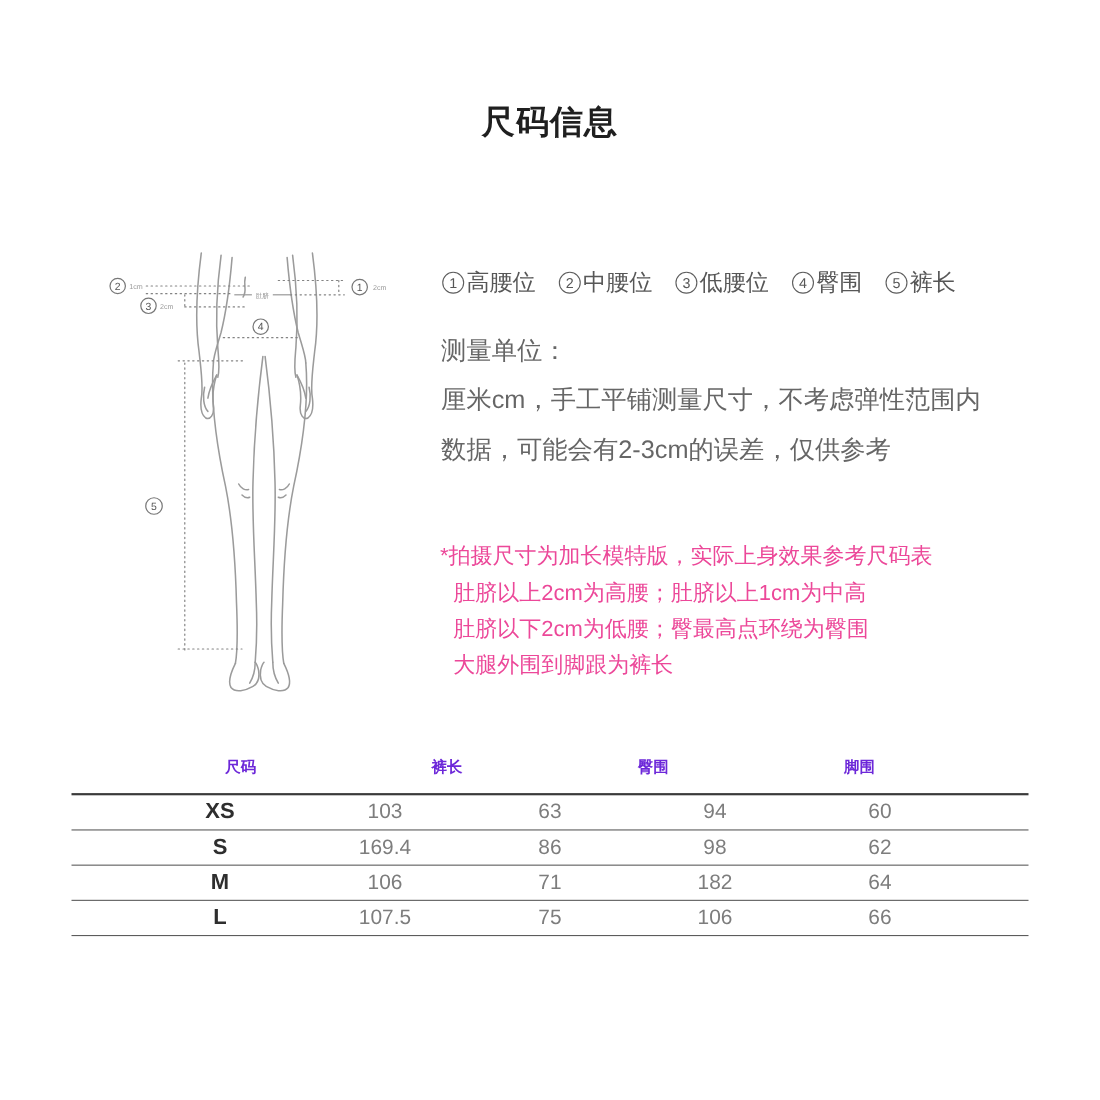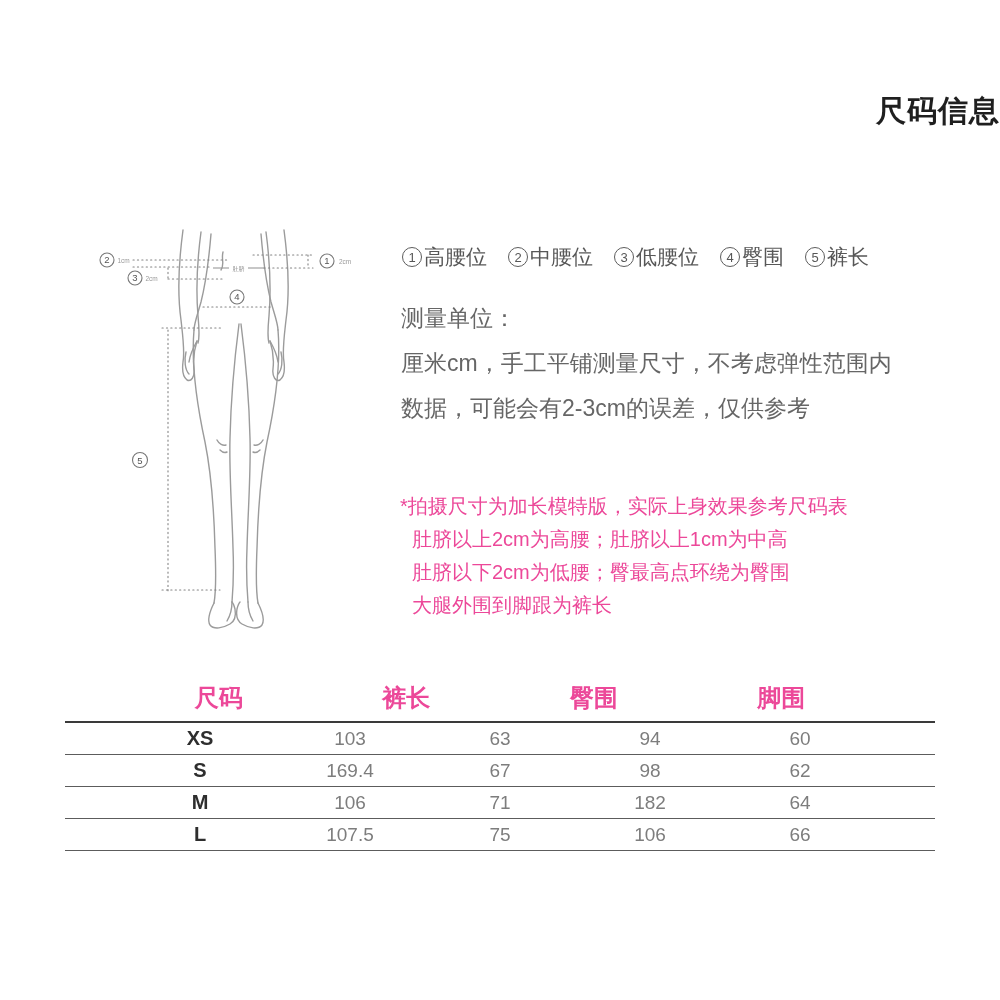--- a/index.html
+++ b/index.html
@@ -4,21 +4,21 @@
 <style>
   * { margin: 0; padding: 0; box-sizing: border-box; }
   html, body { background: #ffffff; }
   body {
     width: 1000px; height: 1000px; position: relative; overflow: hidden;
     font-family: "Liberation Sans", "DejaVu Sans", sans-serif;
     -webkit-font-smoothing: antialiased;
   }
   .page-title {
     position: absolute; top: 91px; left: 0; width: 1000px;
-    text-align: right; font-size: 30px; font-weight: 700; color: #1f1f1f;
+    text-align: center; font-size: 30px; font-weight: 700; color: #1f1f1f;
     letter-spacing: 1px;
   }
   
   .legend {
     position: absolute; left: 402px; top: 243px; width: 520px;
     display: flex; align-items: center; gap: 21px;
     font-size: 21px; color: #575757; white-space: nowrap;
   }
   .legend-item { display: inline-flex; align-items: center; gap: 2px; }
   .circ {
@@ -39,21 +39,21 @@
   .notes-block .indent { padding-left: 12px; }
   
   .figure-wrap { position: absolute; left: 80px; top: 200px; width: 320px; height: 450px; }
   
   .size-table { position: absolute; left: 65px; top: 675px; width: 870px; }
   .trow {
     display: flex; align-items: center; padding: 0 60px; width: 100%;
   }
   .trow > div { flex: 1 1 0; text-align: center; }
   .thead {
-    height: 48px; font-size: 24px; font-weight: 700; color: #ec4899;
+    height: 48px; font-size: 14px; font-weight: 700; color: #6d28d9;
     border-bottom: 2px solid #3a3a3a;
   }
   .srow {
     height: 32px; border-bottom: 1px solid #5c5c5c;
     font-size: 19px; color: #7d7d7d;
   }
   .srow .size-cell { font-size: 20px; font-weight: 700; color: #2e2e2e; }
 </style>
 </head>
 <body>
@@ -188,21 +188,21 @@
     <div class="size-cell">XS</div>
     <div>103</div>
     <div>63</div>
     <div>94</div>
     <div>60</div>
   </div>
 
   <div class="trow srow">
     <div class="size-cell">S</div>
     <div>169.4</div>
-    <div>67</div>
+    <div>86</div>
     <div>98</div>
     <div>62</div>
   </div>
 
   <div class="trow srow">
     <div class="size-cell">M</div>
     <div>106</div>
     <div>71</div>
     <div>182</div>
     <div>64</div>

